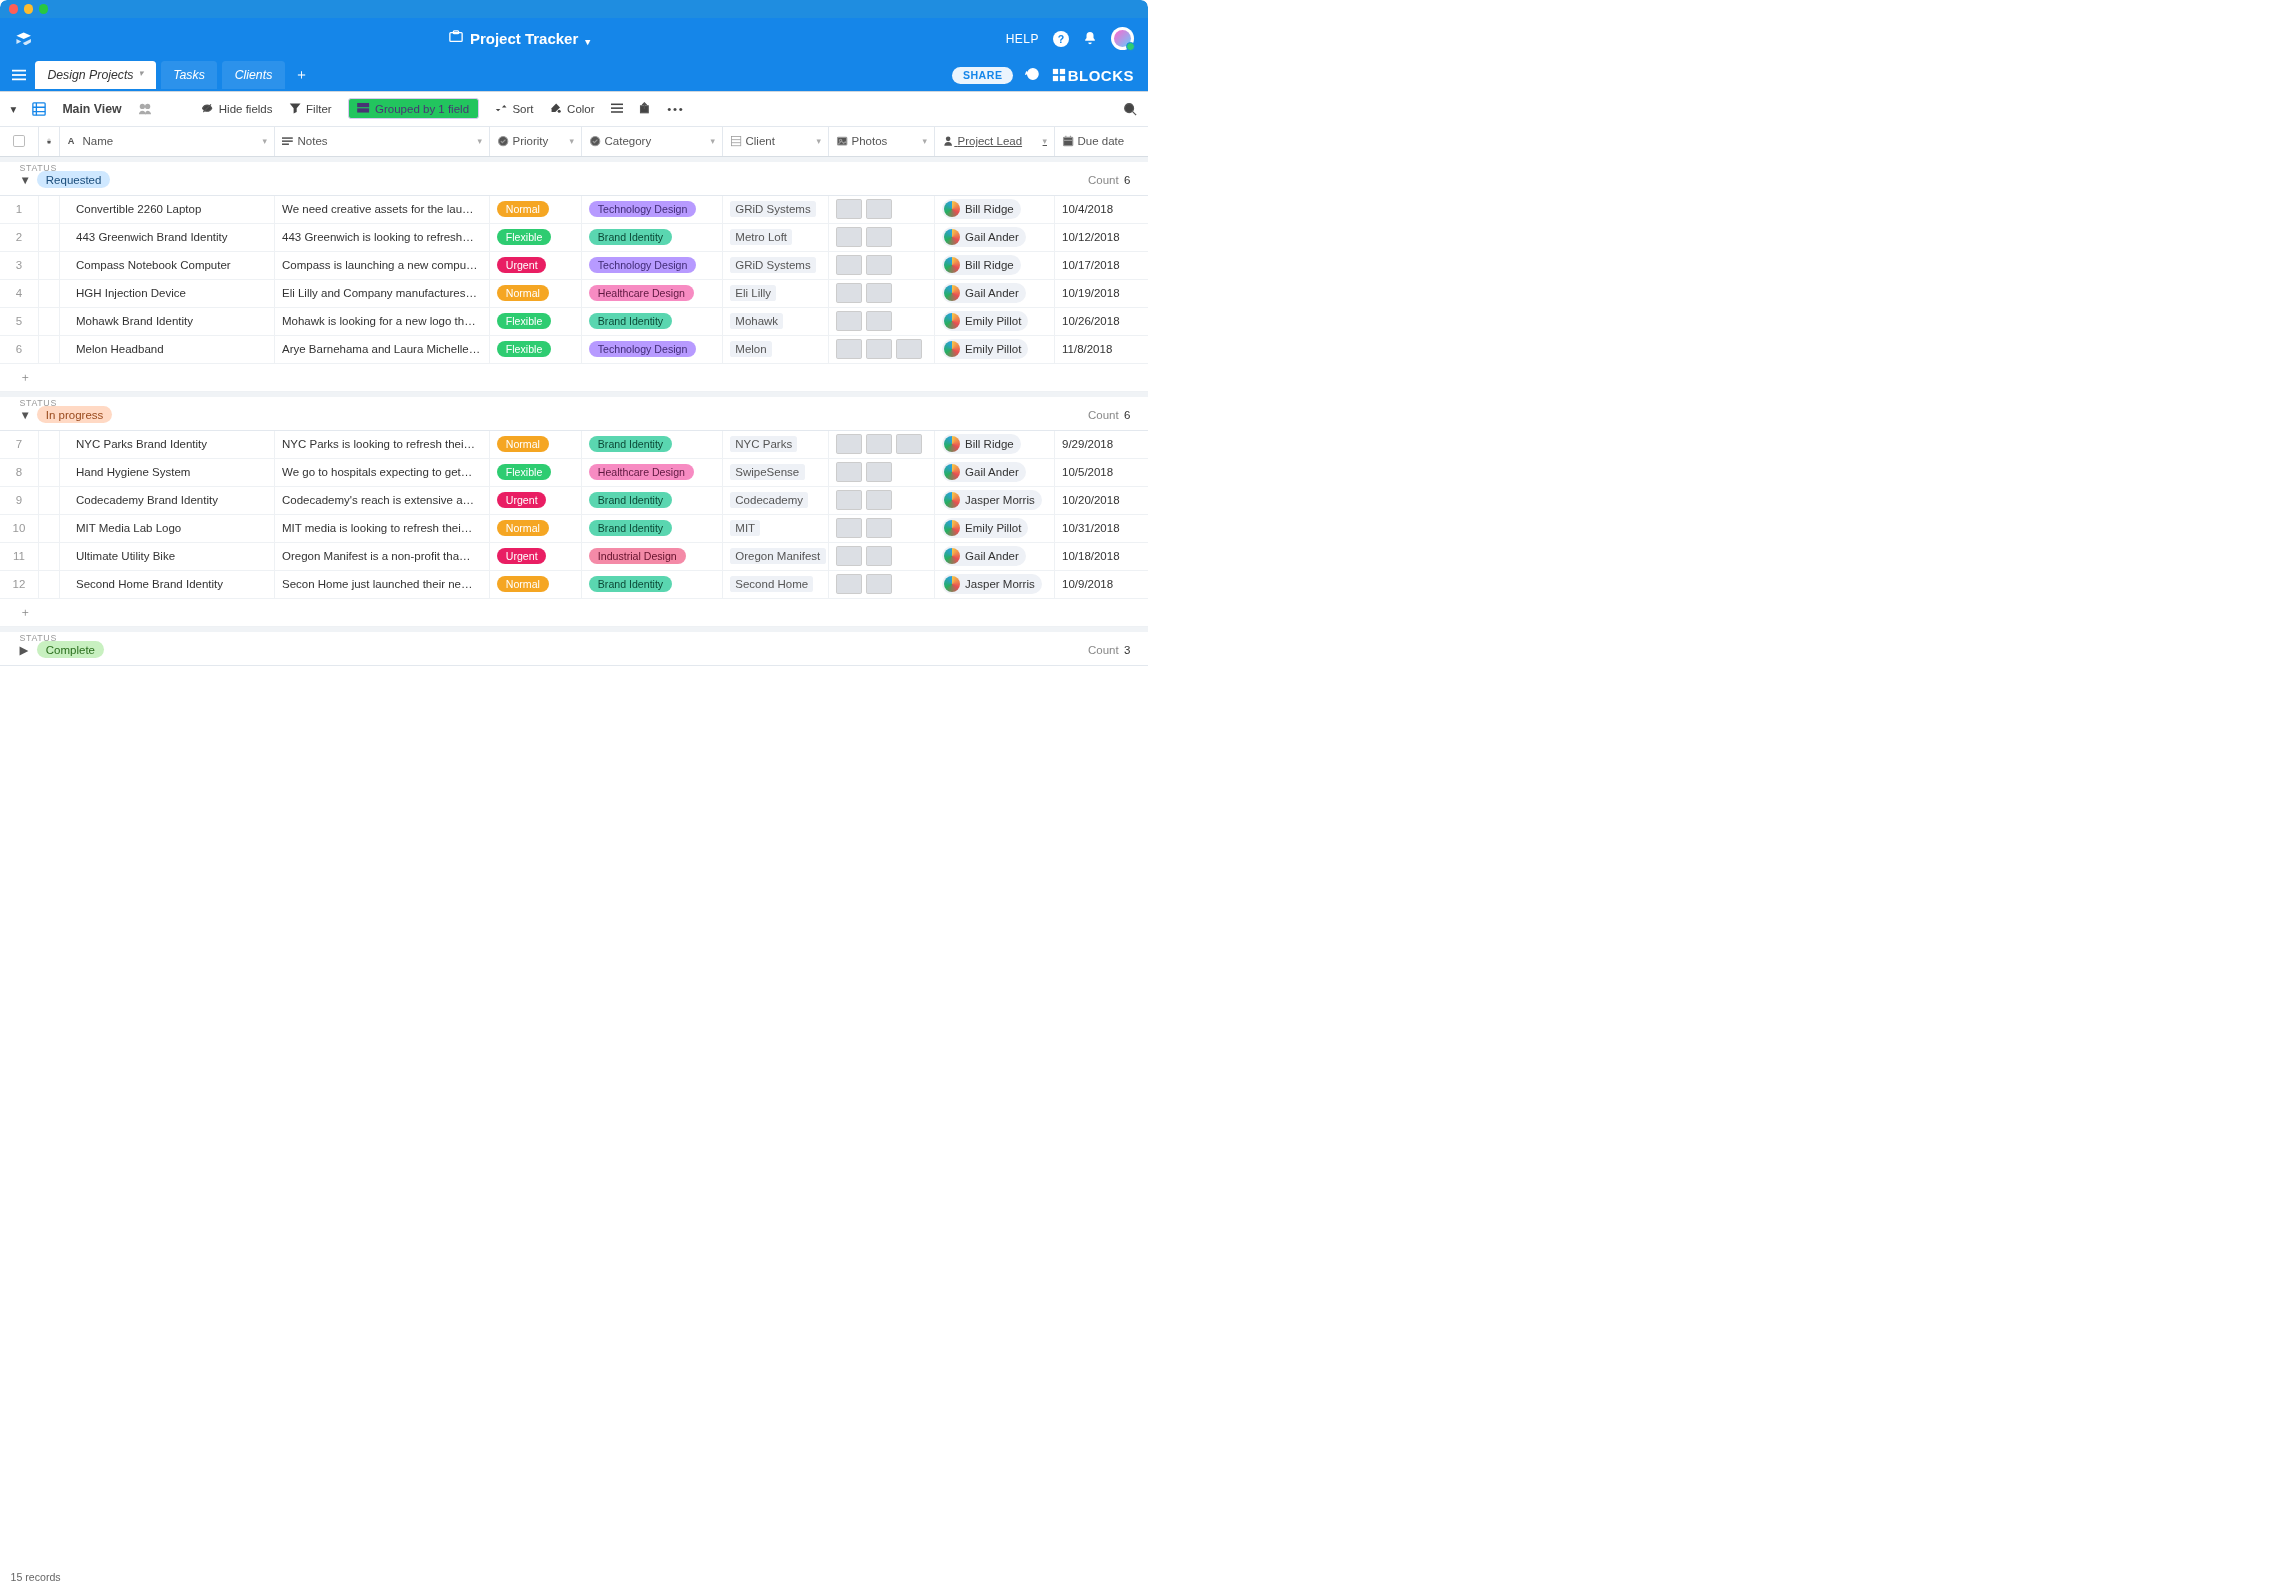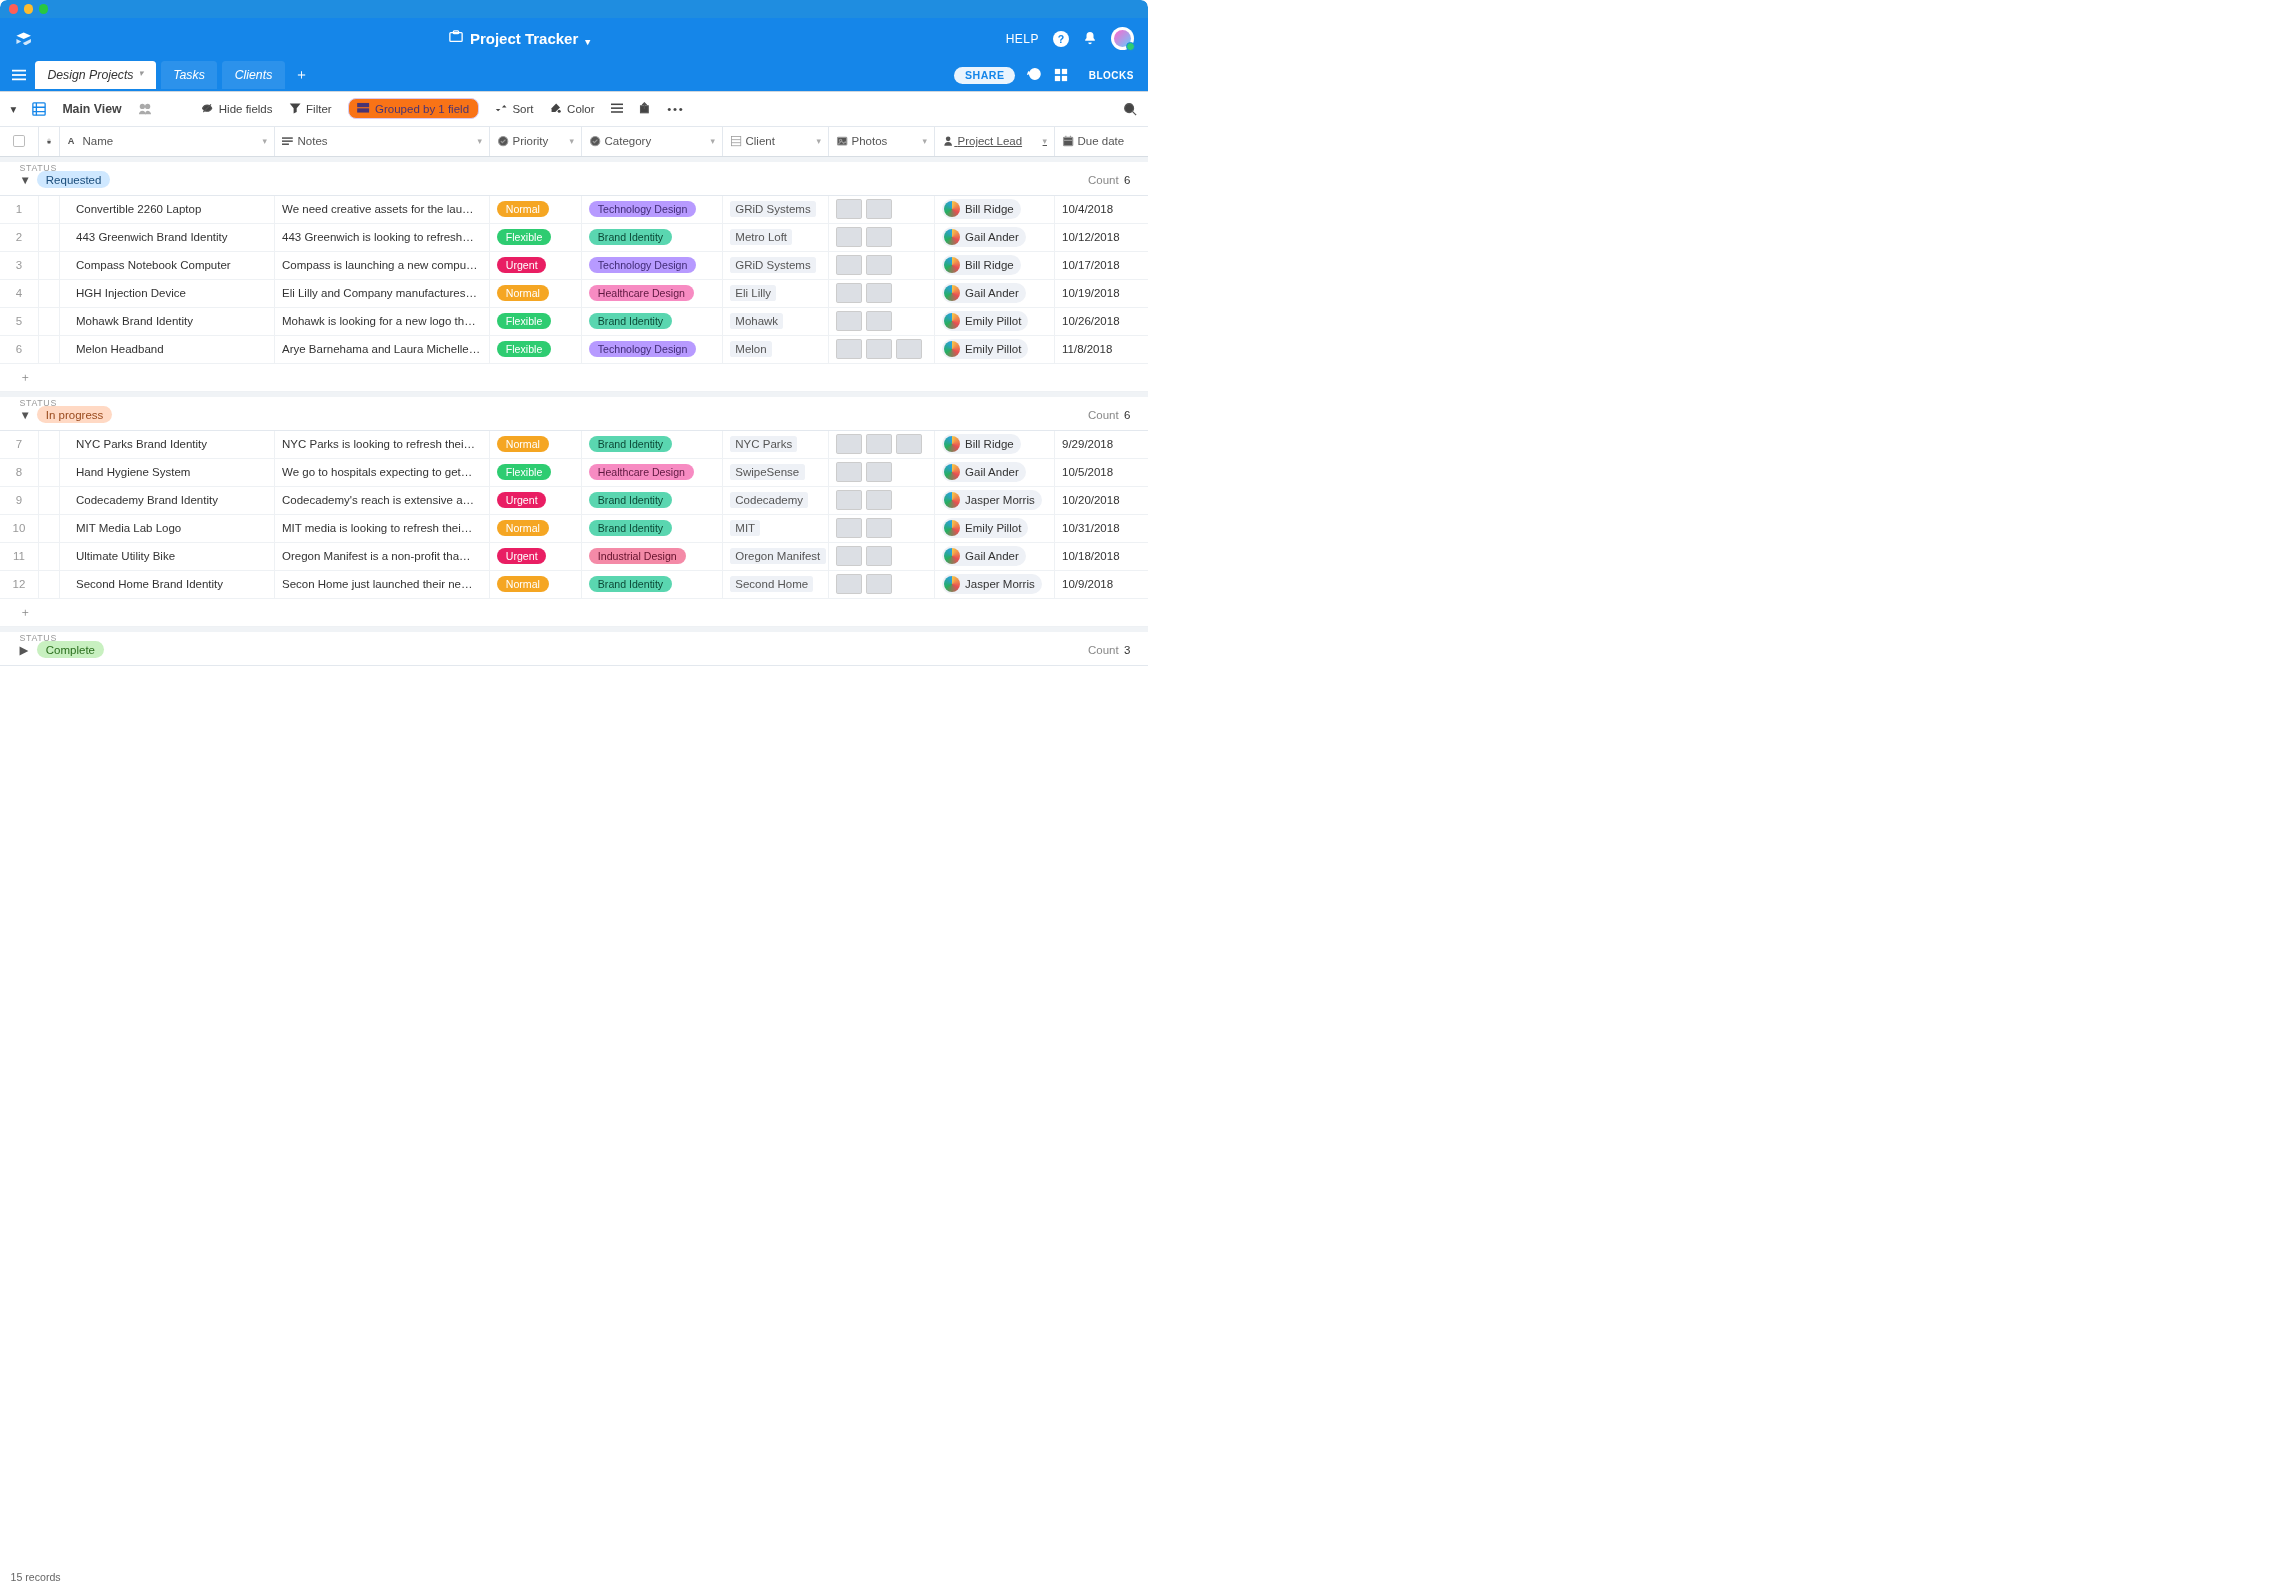--- a/index.html
+++ b/index.html
@@ -60,34 +60,34 @@
   color:#fff;
   font-size:12.3px;
   display:flex; align-items:flex-start; gap:5.3px;font-style:italic;
 }
 .tab.active { background:#fff; color:#333; font-weight:500;}
 .tab-caret { font-size:8.8px; color:#999;}
 .tab.inactive { background: rgba(255,255,255,.10);}
 .tab-add { width:23px; height:23px; display:flex; align-items:center; justify-content:center; color:#fff; font-size:14px;}
 .tabbar-right { display:flex; align-items:center; gap:12.3px; padding-right:14px; color:#fff;}
 .share-pill { background:#eaf4fd; color:#1586e9; border-radius:10.6px; padding:2.6px 10.6px; font-size:10.6px; font-weight:700; letter-spacing:0.5px;}
-.blocks-icon { display:flex; align-items:center; gap:21px; font-size:10px; font-weight:700; letter-spacing:0.5px;}
+.blocks-icon { display:flex; align-items:center; gap:2px; font-size:15px; font-weight:700; letter-spacing:0.5px;}
 
 .toolbar {
   height:35px;
   display:flex; align-items:center;
   padding:0 10.6px;
   border-bottom:0.9px solid #e3e8ee;
   gap:16px;
   color:#444;
   font-size:11.5px;
   background:#fff;
 }
 .toolbar .tool { display:flex; align-items:center; gap:5.3px; cursor:pointer;}
-.toolbar .group-pill { background:#f97316; color:#493474; border:0.9px solid #d9c9f0; border-radius:8px; padding:3.5px 8.8px;}
+.toolbar .group-pill { background:#22c55e; color:#493474; border:0.9px solid #d9c9f0; border-radius:3px; padding:3.5px 8.8px;}
 .toolbar .spacer { flex:1;}
 .view-title { font-weight:600; font-size:12.3px;}
 .grid-view-icon { color:#1586e9;}
 
 .column-header-row {
   height:30px; display:flex; align-items:stretch; border-bottom:0.9px solid #d7dde3; background:#fff; color:#555;
 }
 .hdr-cell { display:flex; align-items:center; padding:0 7px; border-right:0.9px solid #e3e8ee; font-size:11.5px;}
 .hdr-cell:last-child { border-right:none;}
 .hdr-chk { width:39px; justify-content:center;}

